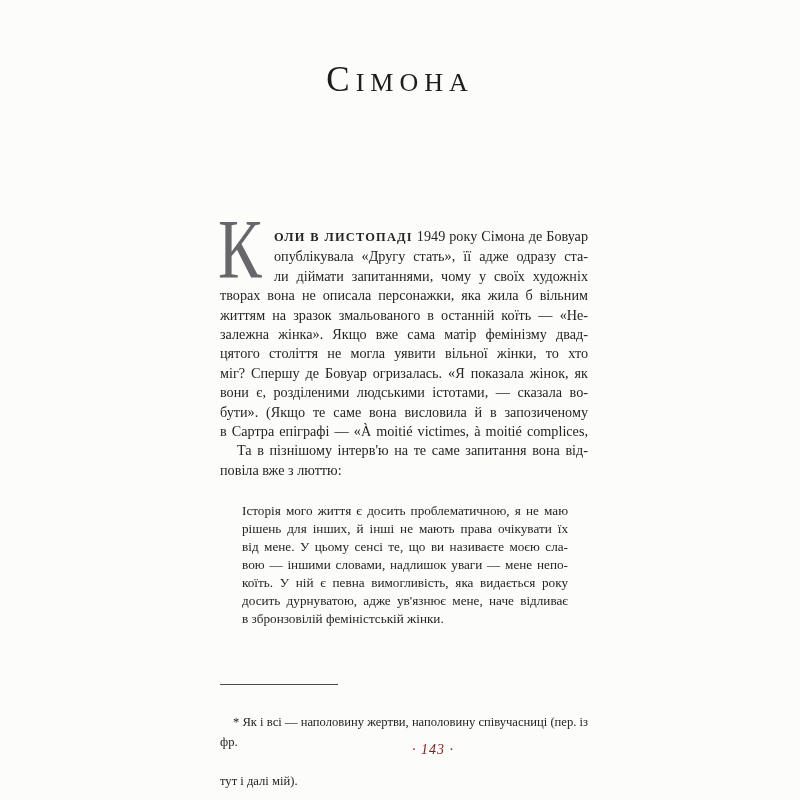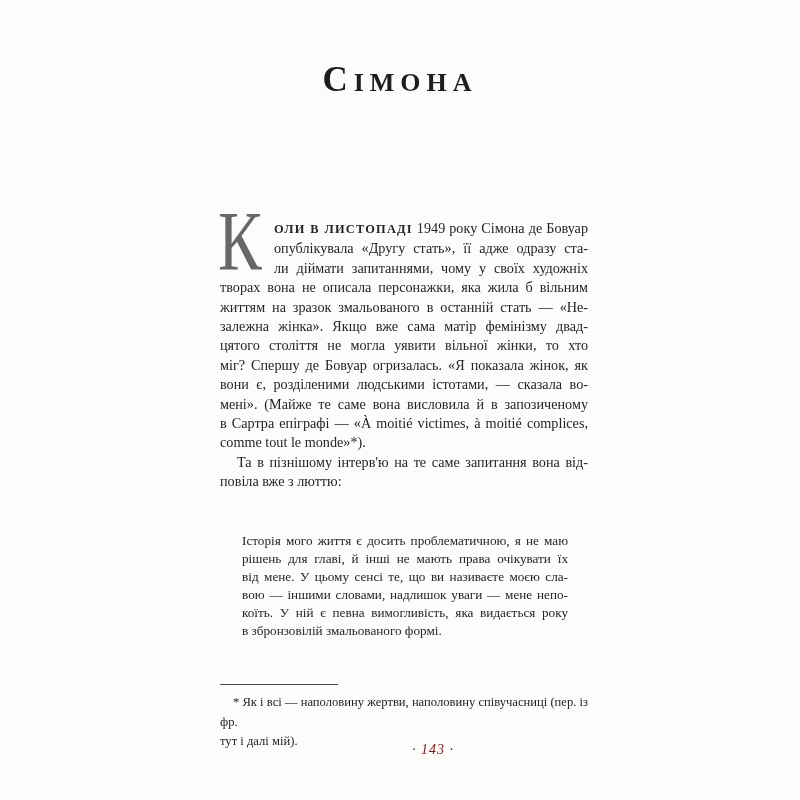--- a/index.html
+++ b/index.html
@@ -5,60 +5,60 @@
   html,body { margin:0; padding:0; background:#ffffff; }
   .page {
     position:relative; width:800px; height:800px;
     background:#fcfcfb; overflow:hidden;
     font-family:"Liberation Serif","DejaVu Serif",serif;
     color:#242424;
   }
   .chapter-title {
     position:absolute; top:60px; left:0; width:100%;
     margin:0; text-align:center;
-    font-weight:bold; font-size:26px; letter-spacing:6px;
+    font-weight:normal; font-size:26px; letter-spacing:6px;
     text-transform:uppercase; color:#1d1d1d;
   }
   .chapter-title::first-letter { font-size:35px; }
 
   .textblock {
     position:absolute; left:220px; top:219px; width:368px;
     font-size:14.2px; line-height:19.4px;
   }
   .jline { text-align:justify; text-align-last:justify; }
   .jline.lastline { text-align-last:left; }
 
   .para-opening { position:relative; }
-  .dropcap-indent { padding-left:54px; }
+  .dropcap-indent { padding-left:54px;margin-top:8px; }
   .dropcap {
     position:absolute; left:-2px; top:-19px;
     font-size:84px; line-height:1; color:#67676b;
     transform:scaleX(0.78); transform-origin:0 0;
   }
   .lead-in {
     font-weight:bold; font-size:12.4px; letter-spacing:1.2px;
     text-transform:uppercase;
   }
   .para-second .jline:first-child { text-indent:17px; }
 
   .block-quote {
-    margin-top:40px; padding-left:22px; padding-right:20px;
+    margin-top:22px; padding-left:22px; padding-right:20px;
     font-size:13.2px; line-height:18px;
   }
 
   .footnote-rule {
     position:absolute; left:220px; top:684px; width:118px; height:0;
     border-top:1px solid #4c4c4c;
   }
   .footnote {
     position:absolute; left:220px; top:693px; width:368px;
     font-size:12.6px; line-height:19.5px;
   }
   .footnote .jline:first-child { text-indent:13px; }
-  .footnote .jline { text-align:justify; text-align-last:justify; }
+  .footnote .jline { text-align:justify; text-align-last:justify;margin-top:20px; }
   .footnote .jline.lastline { text-align-last:left; }
 
   .page-number {
     position:absolute; top:742px; left:0; width:100%;
     text-align:center; font-style:italic; font-size:14px;
     letter-spacing:1px; color:#7f1d1d;padding-left:33px;
   }
 </style>
 </head>
 <body>
@@ -73,43 +73,43 @@
       <span class="dropcap">К</span>
       <div class="dropcap-indent">
         <div class="jline"><span class="lead-in">оли в листопаді</span><span> 1949 року Сімона де Бовуар</span></div>
         <div>
             <div class="jline">опублікувала «Другу стать», її адже одразу ста-</div>
             <div class="jline">ли діймати запитаннями, чому у своїх художніх</div>
           </div>
       </div>
       <div>
           <div class="jline">творах вона не описала персонажки, яка жила б вільним</div>
-          <div class="jline">життям на зразок змальованого в останній стать — «Не-</div>
+          <div class="jline">життям на зразок змальованого в останній коїть — «Не-</div>
           <div class="jline">залежна жінка». Якщо вже сама матір фемінізму двад-</div>
           <div class="jline">цятого століття не могла уявити вільної жінки, то хто</div>
           <div class="jline">міг? Спершу де Бовуар огризалась. «Я показала жінок, як</div>
           <div class="jline">вони є, розділеними людськими істотами, — сказала во-</div>
-          <div class="jline">мені». (Майже те саме вона висловила й в запозиченому</div>
+          <div class="jline">бути». (Якщо те саме вона висловила й в запозиченому</div>
           <div class="jline">в Сартра епіграфі — «À moitié victimes, à moitié complices,</div>
-          <div class="jline lastline">comme tout le monde»*).</div>
         </div>
     </div>
 
     <div class="para-second">
         <div class="jline">Та в пізнішому інтерв'ю на те саме запитання вона від-</div>
         <div class="jline lastline">повіла вже з люттю:</div>
       </div>
 
     <div class="block-quote">
         <div class="jline">Історія мого життя є досить проблематичною, я не маю</div>
-        <div class="jline">рішень для главі, й інші не мають права очікувати їх</div>
+        <div class="jline">рішень для інших, й інші не мають права очікувати їх</div>
         <div class="jline">від мене. У цьому сенсі те, що ви називаєте моєю сла-</div>
         <div class="jline">вою — іншими словами, надлишок уваги — мене непо-</div>
         <div class="jline">коїть. У ній є певна вимогливість, яка видається року</div>
-        <div class="jline lastline">в збронзовілій змальованого формі.</div>
+        <div class="jline">досить дурнуватою, адже ув'язнює мене, наче відливає</div>
+        <div class="jline lastline">в збронзовілій феміністській жінки.</div>
       </div>
 
   </div>
 
   <div class="footnote-rule"></div>
 
   <div class="footnote">
       <div class="jline">* Як і всі — наполовину жертви, наполовину співучасниці (пер. із фр.</div>
       <div class="jline lastline">тут і далі мій).</div>
     </div>

